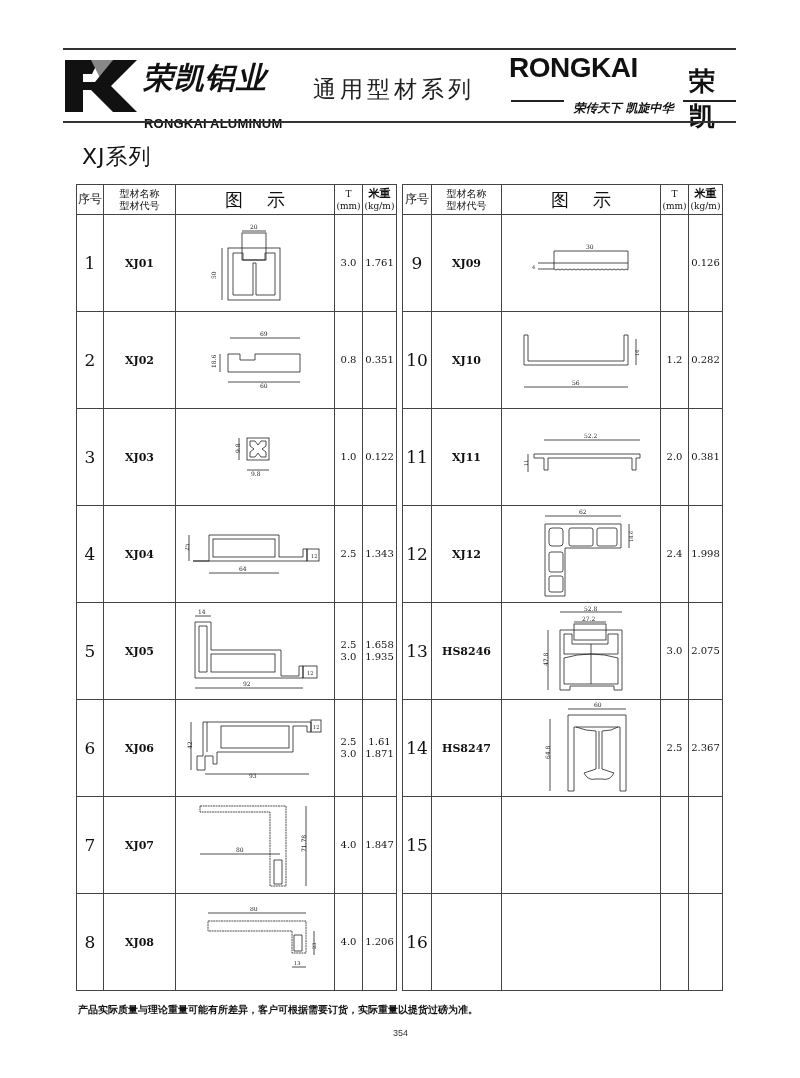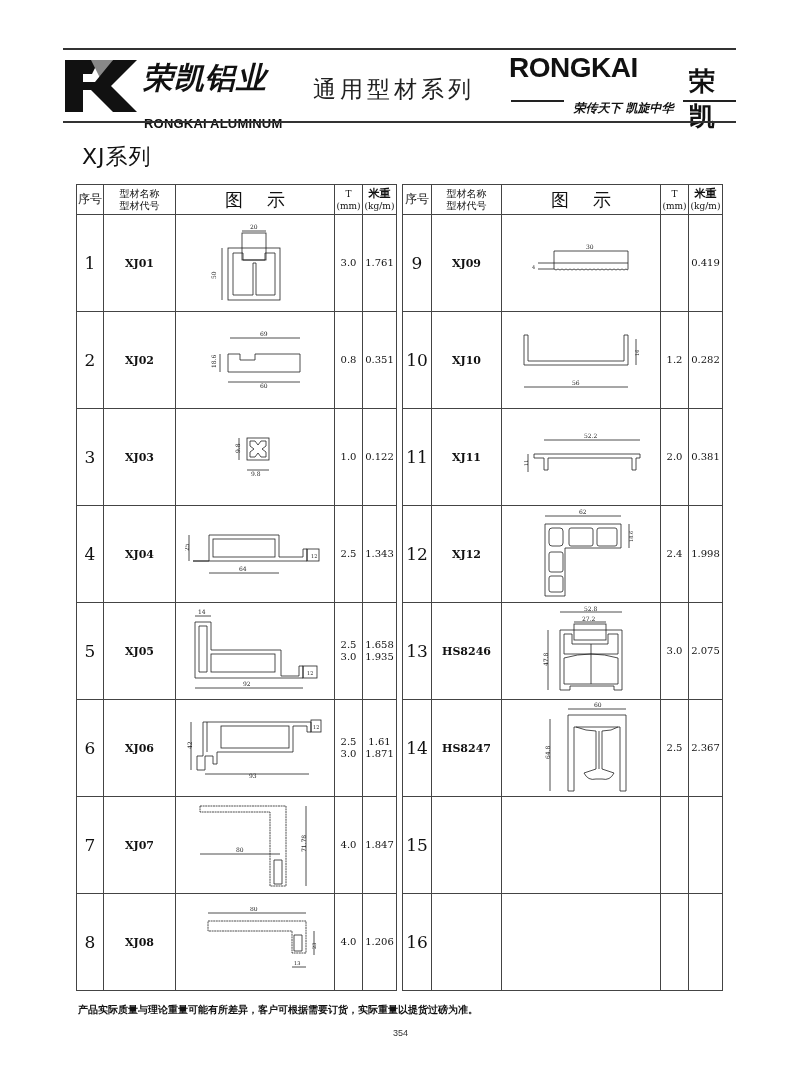--- a/index.html
+++ b/index.html
@@ -280,21 +280,21 @@
         <line x1="28" y1="8" x2="102" y2="8"></line>
             <text x="60" y="6" font-size="6" fill="#222" stroke="none" font-family="DejaVu Serif">30</text>
         <path d="M28 8 V26 M102 8 V26 M28 20 H102"></path>
         <path d="M28 26 q2 2 4 0 q2 2 4 0 q2 2 4 0 q2 2 4 0 q2 2 4 0 q2 2 4 0 q2 2 4 0 q2 2 4 0 q2 2 4 0 q2 2 4 0 q2 2 4 0 q2 2 4 0 q2 2 4 0 q2 2 4 0 q2 2 4 0 q2 2 4 0 q2 2 4 0 q2 2 4 0 q2 2 2 0"></path>
         <line x1="12" y1="20" x2="28" y2="20"></line>
             <line x1="12" y1="26" x2="28" y2="26"></line>
             <text x="6" y="26" font-size="5" fill="#222" stroke="none" font-family="DejaVu Serif">4</text>
       </svg>
     </td>
     <td class="c-num"></td>
-    <td class="c-num">0.419</td>
+    <td class="c-num">0.126</td>
   </tr>
 
   <tr>
     <td class="c-idx">10</td>
     <td class="c-code">XJ10</td>
     <td class="fig">
       <svg width="130" height="70" viewBox="0 0 130 70" fill="none" stroke="#222" stroke-width="0.8">
         <path d="M8 10 H12 V36 H108 V10 H112 V40 H8 Z"></path>
         <line x1="120" y1="14" x2="120" y2="40"></line>
             <text x="116" y="30" font-size="5" fill="#222" stroke="none" font-family="DejaVu Serif" transform="rotate(-90 120 27)">16</text>

